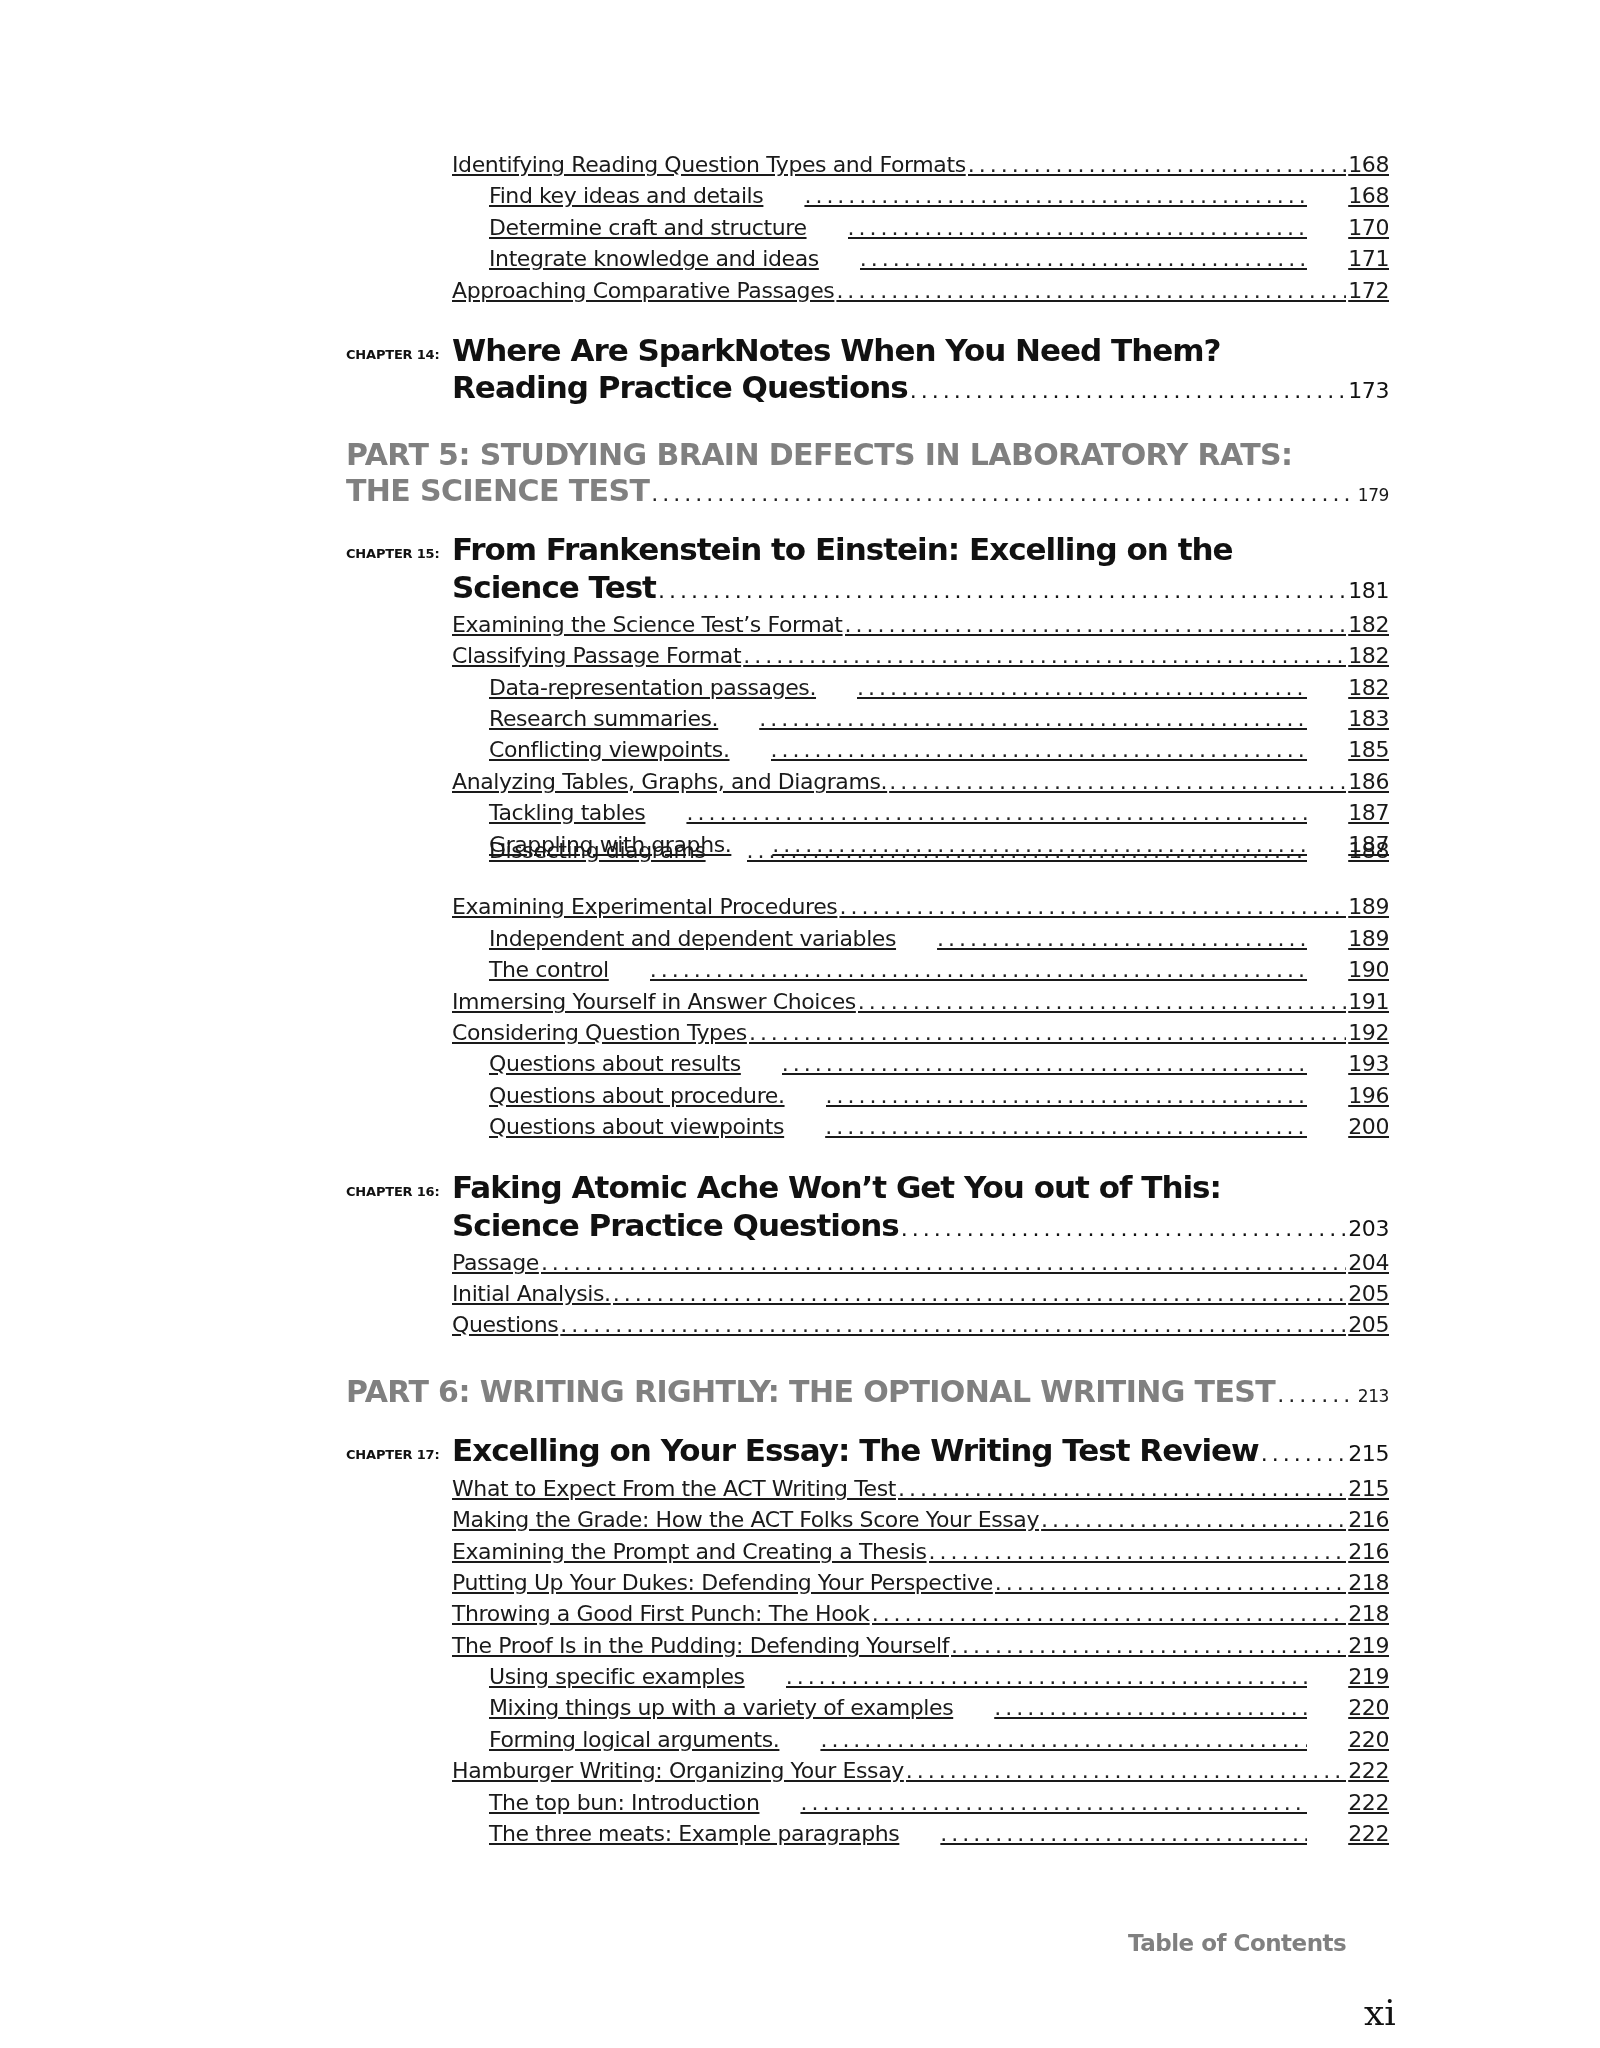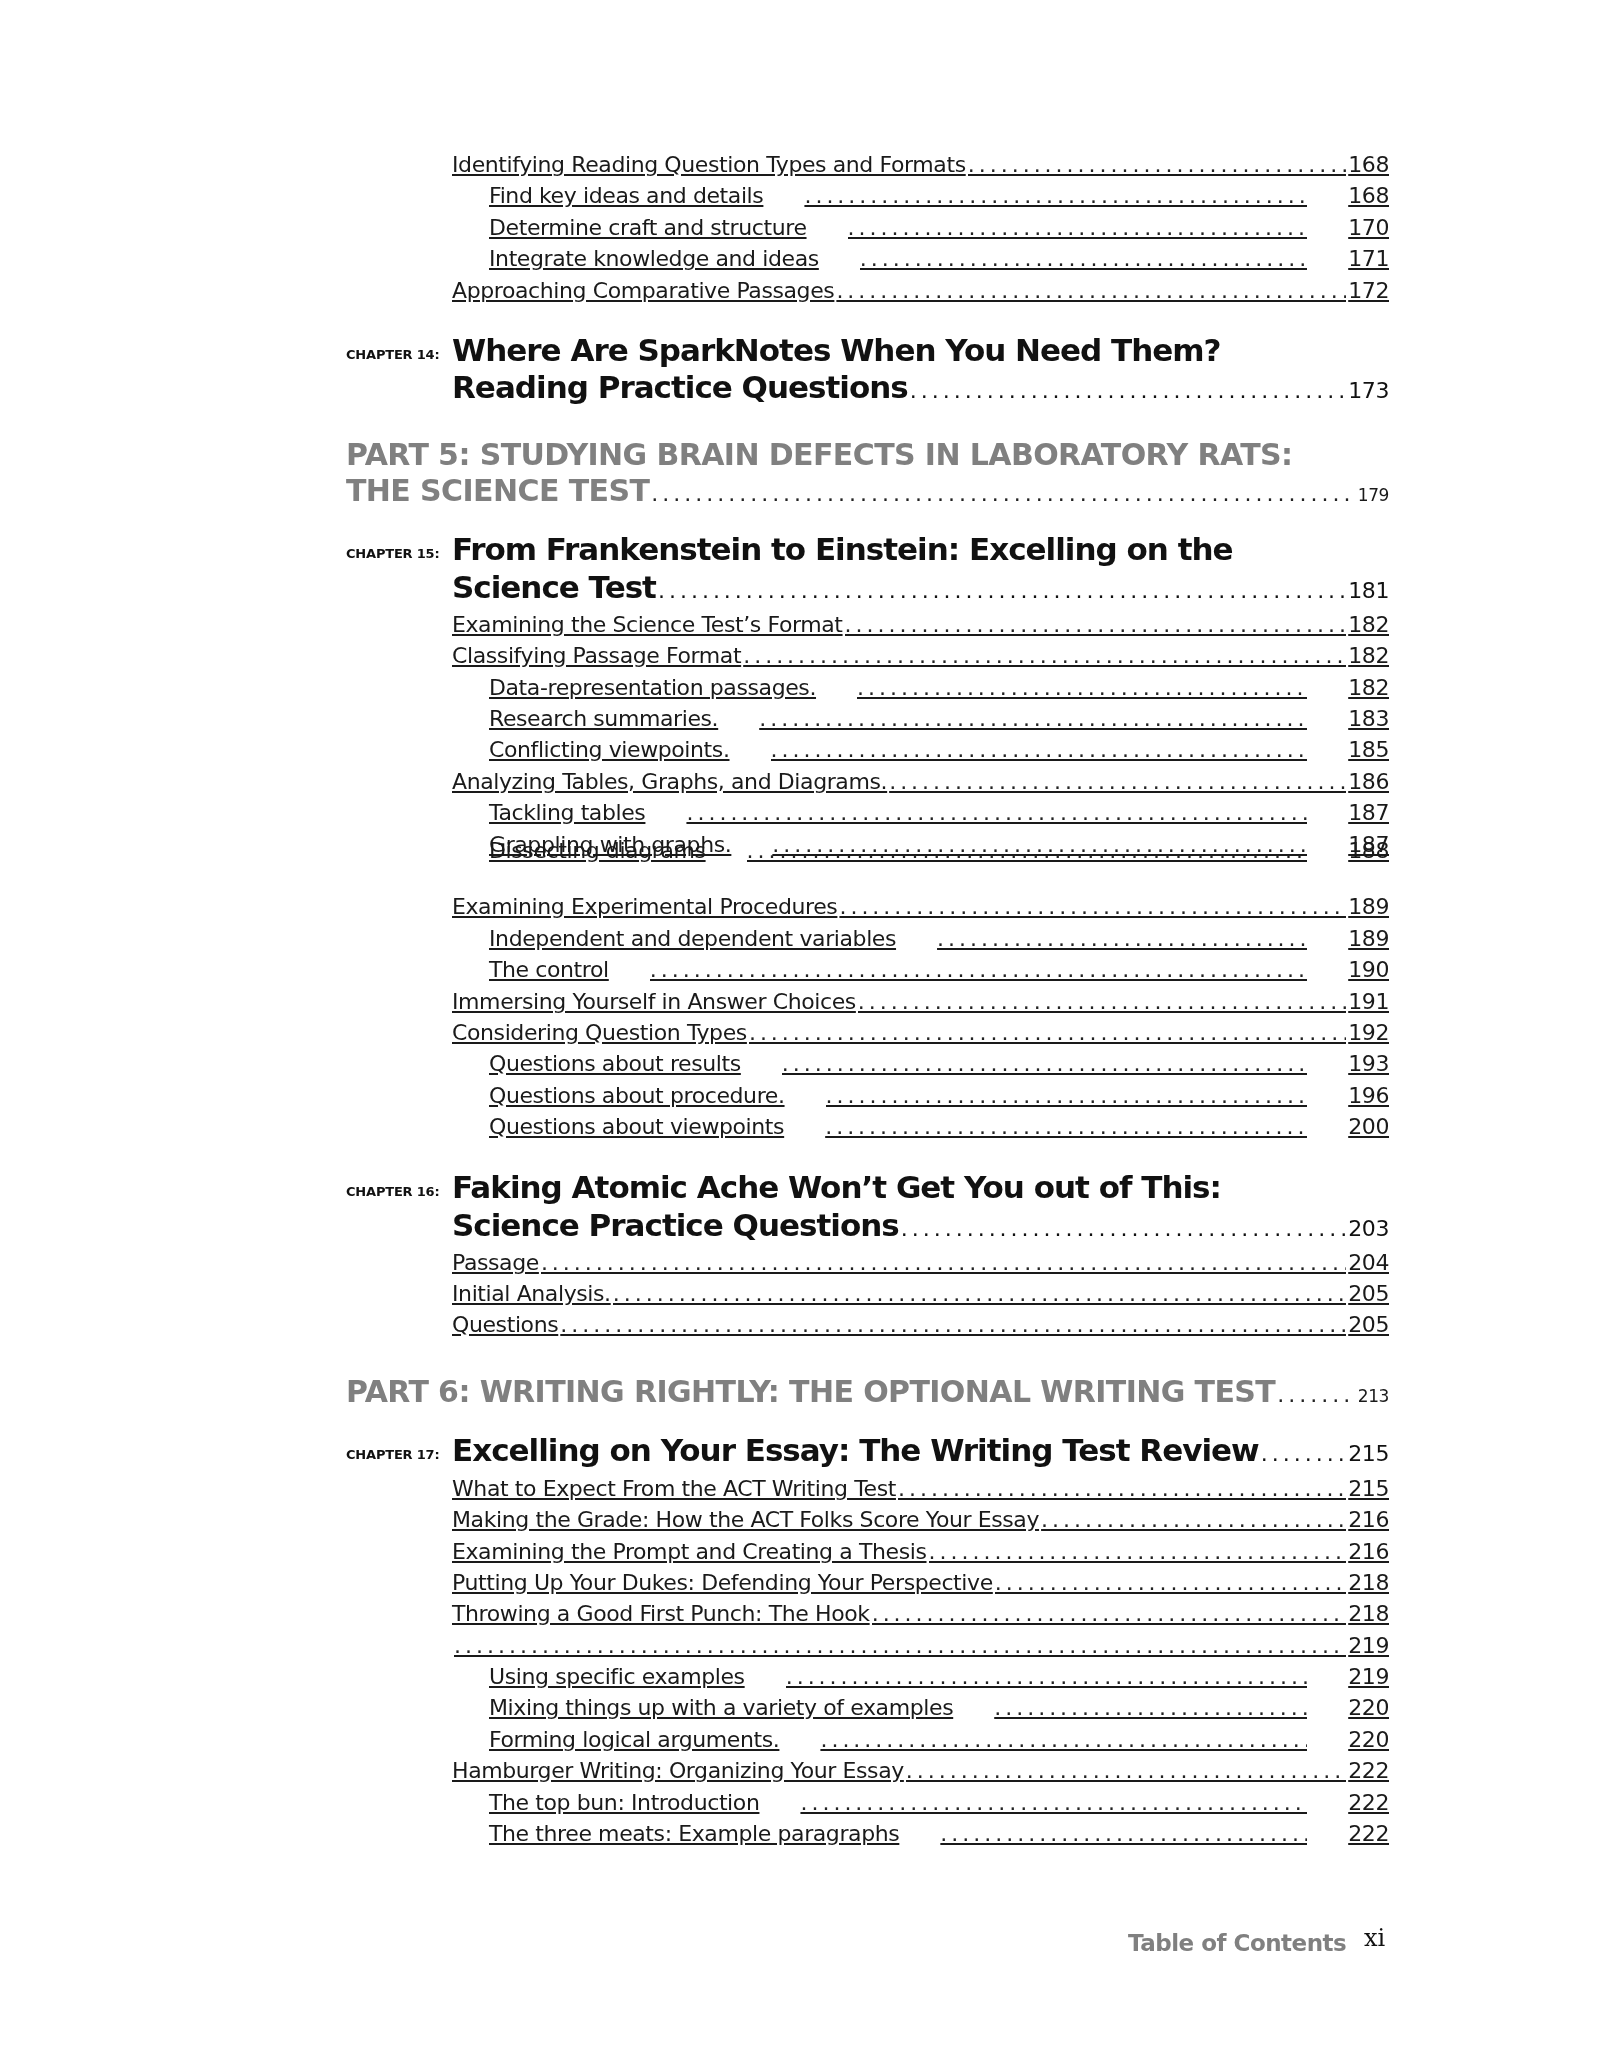--- a/index.html
+++ b/index.html
@@ -22,21 +22,21 @@
     .chap-title.lead .p { font-size: 22px; font-weight: normal; letter-spacing: -0.4px; }
 
     .part-title { position: absolute; left: 346px; width: 1043px; font-size: 30px; font-weight: bold;
                   color: #808080; letter-spacing: -0.6px; white-space: nowrap; line-height: 38px; }
     .part-title.lead { display: flex; align-items: baseline; }
     .part-title.lead .d { flex: 1 1 auto; overflow: hidden; font-size: 22px; font-weight: normal; color: #222; margin: 0 2px; }
     .part-title.lead .d::before { content: ". . . . . . . . . . . . . . . . . . . . . . . . . . . . . . . . . . . . . . . . . . . . . . . . . . . . . . . . . . . . . . . . . . . . . . . . . . . . . . . . . . . . . . . . . . . . . . . . . . . . . . . . . . . . . . . . . . . . . . . . . . . ."; letter-spacing: -1.5px; }
     .part-title.lead .p { font-size: 17px; font-weight: normal; color: #1a1a1a; letter-spacing: -0.4px; }
 
     .footer-label { position: absolute; left: 1128px; top: 1930px; font-size: 23px; font-weight: bold; color: #808080; letter-spacing: -0.5px; }
-    .footer-page { position: absolute; left: 1364px; top: 1924px; font-family: "DejaVu Serif", "Liberation Serif", serif; font-size: 24px; color: #111; }
+    .footer-page { position: absolute; left: 1364px; top: 1992px; font-family: "DejaVu Serif", "Liberation Serif", serif; font-size: 36px; color: #111; }
   </style>
 </head>
 <body>
 
 <div class="row" style="top:150px">
   <span class="t">Identifying Reading Question Types and Formats</span>
     <span class="d"></span>
     <span class="p">168</span>
 </div>
 <div class="row sub" style="top:181px">
@@ -223,20 +223,21 @@
     <span class="t">Putting Up Your Dukes: Defending Your Perspective</span>
     <span class="d"></span>
     <span class="p">218</span>
   </div>
 <div class="row" style="top:1599px">
     <span class="t">Throwing a Good First Punch: The Hook</span>
     <span class="d"></span>
     <span class="p">218</span>
   </div>
 <div class="row" style="top:1631px">
+    <span class="t">The Proof Is in the Pudding: Defending Yourself</span>
     <span class="d"></span>
     <span class="p">219</span>
   </div>
 <div class="row sub" style="top:1662px">
     <span class="t">Using specific examples</span>
     <span class="d"></span>
     <span class="p">219</span>
   </div>
 <div class="row sub" style="top:1693px">
     <span class="t">Mixing things up with a variety of examples</span>

